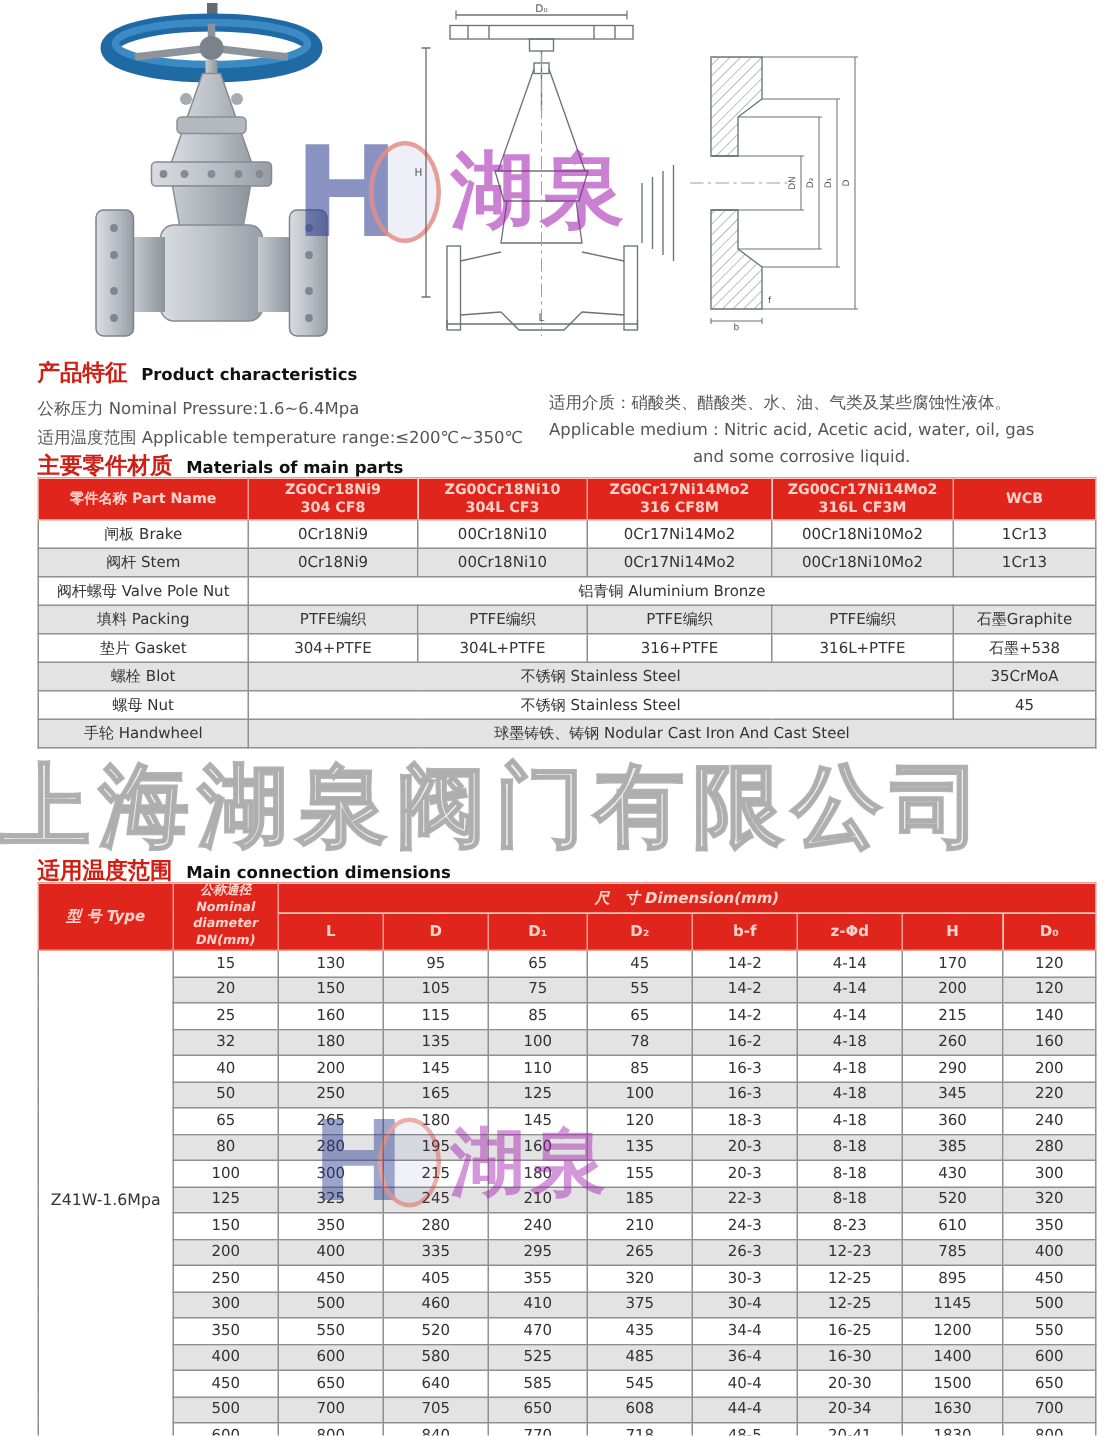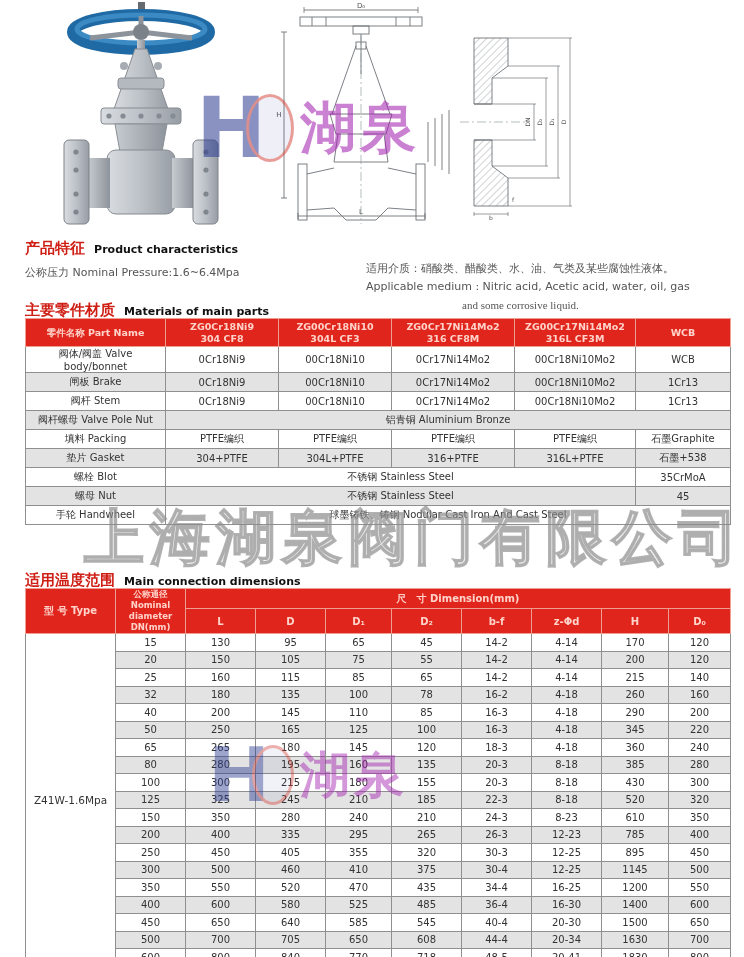--- a/index.html
+++ b/index.html
@@ -20,47 +20,47 @@
   .logo .lt{font-weight:bold;color:#a21caf;line-height:1;letter-spacing:4px;}
   #logo-top{left:196px;top:86px;opacity:.55;}
   #logo-top .lh{font-size:84px;}
   #logo-top .lo{width:42px;height:62px;margin-left:-20px;}
   #logo-top .lt{font-size:56px;margin-left:6px;}
   #logo-mid{left:208px;top:738px;opacity:.45;z-index:4;}
   #logo-mid .lh{font-size:74px;}
   #logo-mid .lo{width:36px;height:54px;margin-left:-18px;}
   #logo-mid .lt{font-size:50px;margin-left:6px;}
   #company-wm{
-    position:absolute;left:0;top:498px;width:744px;text-align:right;white-space:nowrap;
+    position:absolute;left:0;top:498px;width:744px;text-align:left;white-space:nowrap;
     font-size:60px;font-weight:bold;letter-spacing:6px;z-index:5;pointer-events:none;
     color:rgba(130,130,130,.14);-webkit-text-stroke:1.5px rgba(140,140,140,.65);
   }
   
   .sec{position:absolute;left:25px;white-space:nowrap;}
   .sec .zh{color:#cf1f15;font-weight:bold;font-size:15px;}
   .sec .en{color:#111;font-weight:bold;font-size:11px;margin-left:4px;}
   #sec-char{top:238px;}
   #sec-mat{top:300px;}
   #sec-dim{top:570px;z-index:6;}
   
   #char-left{position:absolute;left:25px;top:263px;font-size:11px;color:#555;line-height:19px;}
   #char-right{position:absolute;left:366px;top:260px;width:350px;font-size:11px;color:#555;line-height:18px;}
-  #char-right .en2{padding-left:96px;font-family:Liberation Serif, serif;}
+  #char-right .en2{padding-left:96px;}
   
   table{border-collapse:collapse;table-layout:fixed;position:absolute;left:25px;background:#fff;}
   td{border:1px solid #8f8f8f;text-align:center;vertical-align:middle;padding:0 1px;overflow:hidden;}
   thead td{background:#e0251c;color:#ffd3ca;border:1px solid #ef9c92;white-space:pre-line;font-weight:bold;}
   #mat-table{top:318px;width:705px;font-size:10px;padding-left:36px;}
   #mat-table thead td{height:27px;font-size:9.5px;line-height:12px;}
   #mat-table tbody td{height:18px;color:#333;}
   #mat-table tbody tr:nth-child(even) td{background:#e3e3e3;}
   #dim-table{top:588px;width:705px;font-size:10px;z-index:2;}
   #dim-table thead td{font-size:10px;}
   #dim-table thead .dnh{font-size:8.5px;line-height:11px;}
-  #dim-table thead tr:first-child td{height:17px;}
+  #dim-table thead tr:first-child td{height:17px;font-style:italic;}
   #dim-table thead tr:last-child td{height:21px;}
   #dim-table tbody td{height:16.5px;}
   #dim-table tbody tr:nth-child(even) td{background:#e3e3e3;}
   #dim-table td.typeval{background:#fff !important;font-size:10.5px;color:#333;}
 </style>
 </head>
 <body>
 
 <svg id="valve-photo" class="draw" width="195" height="225" viewBox="0 0 195 225">
   <defs>
@@ -189,20 +189,21 @@
   <span class="lt">湖泉</span>
 </div>
 <div id="company-wm">上海湖泉阀门有限公司</div>
 
 <div id="sec-char" class="sec">
   <span class="zh">产品特征</span>
   <span class="en">Product characteristics</span>
 </div>
 <div id="char-left">
   <div>公称压力 Nominal Pressure:1.6~6.4Mpa</div>
+  <div>适用温度范围 Applicable temperature range:≤200℃~350℃</div>
 </div>
 <div id="char-right">
   <div>适用介质：硝酸类、醋酸类、水、油、气类及某些腐蚀性液体。</div>
   <div>Applicable medium : Nitric acid, Acetic acid, water, oil, gas</div>
   <div class="en2">and some corrosive liquid.</div>
 </div>
 
 <div id="sec-mat" class="sec">
   <span class="zh">主要零件材质</span>
   <span class="en">Materials of main parts</span>
@@ -224,28 +225,20 @@
         <td>ZG00Cr18Ni10
 304L  CF3</td>
         <td>ZG0Cr17Ni14Mo2
 316  CF8M</td>
         <td>ZG00Cr17Ni14Mo2
 316L  CF3M</td>
         <td>WCB</td>
       </tr>
     </thead>
   <tbody>
-      <tr>
-        <td>阀体/阀盖 Valve body/bonnet</td>
-        <td>0Cr18Ni9</td>
-        <td>00Cr18Ni10</td>
-        <td>0Cr17Ni14Mo2</td>
-        <td>00Cr18Ni10Mo2</td>
-        <td>WCB</td>
-      </tr>
       <tr>
         <td>闸板 Brake</td>
         <td>0Cr18Ni9</td>
         <td>00Cr18Ni10</td>
         <td>0Cr17Ni14Mo2</td>
         <td>00Cr18Ni10Mo2</td>
         <td>1Cr13</td>
       </tr>
       <tr>
         <td>阀杆 Stem</td>

